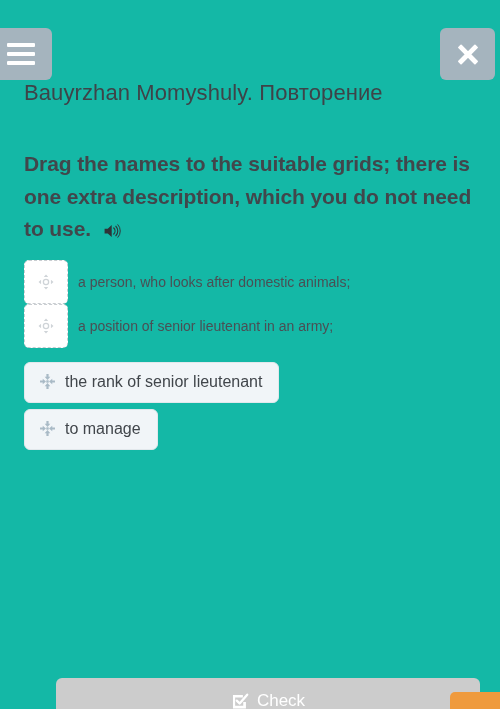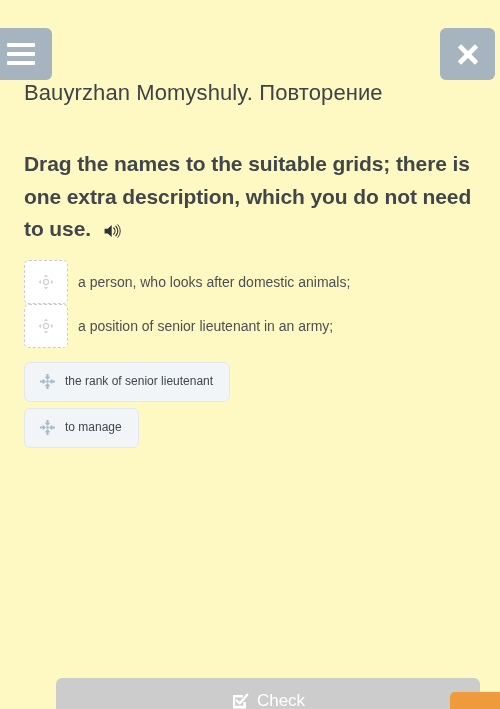--- a/index.html
+++ b/index.html
@@ -2,21 +2,21 @@
 <html><head>
 <meta charset="utf-8">
 <style>
   * { box-sizing: border-box; margin: 0; padding: 0; }
   html, body {
     width: 500px; height: 709px;
     background: #ffffff;
     font-family: "Liberation Sans", "DejaVu Sans", sans-serif;
     overflow: hidden;
   }
-  .page { position: relative; width: 500px; height: 709px; background: #fef9c3; }
+  .page { position: relative; width: 500px; height: 709px; background: #14b8a6; }
 
   
   .header { position: relative; height: 78px; }
   .menu-btn {
     position: absolute; left: -10px; top: 28px;
     width: 62px; height: 52px;
     background: #a5b4be;
     border: none; border-radius: 6px;
     display: flex; flex-direction: column;
     align-items: center; justify-content: center; gap: 5px;
@@ -77,21 +77,21 @@
 
   
   .chips { margin-top: 14px; }
   .chip-row { display: flex; gap: 9px; margin-bottom: 6px; }
   .chip {
     display: inline-flex; align-items: center; gap: 9px;
     background: #f1f5f8;
     border: 1px solid #e2e8ec;
     border-radius: 6px;
     padding: 10px 16px 11px 14px;
-    font-size: 12px; color: #41464b;
+    font-size: 16px; color: #41464b;
     cursor: move; white-space: nowrap;
   }
   .chip .mv4 { width: 17px; height: 17px; flex: 0 0 17px; }
   .chip .mv4 svg { display: block; width: 17px; height: 17px; }
 
   
   .footer { position: absolute; left: 18px; top: 678px; width: 500px; height: 31px; }
   .check-btn {
     position: absolute; left: 38px; top: 0;
     width: 424px; height: 46px;

